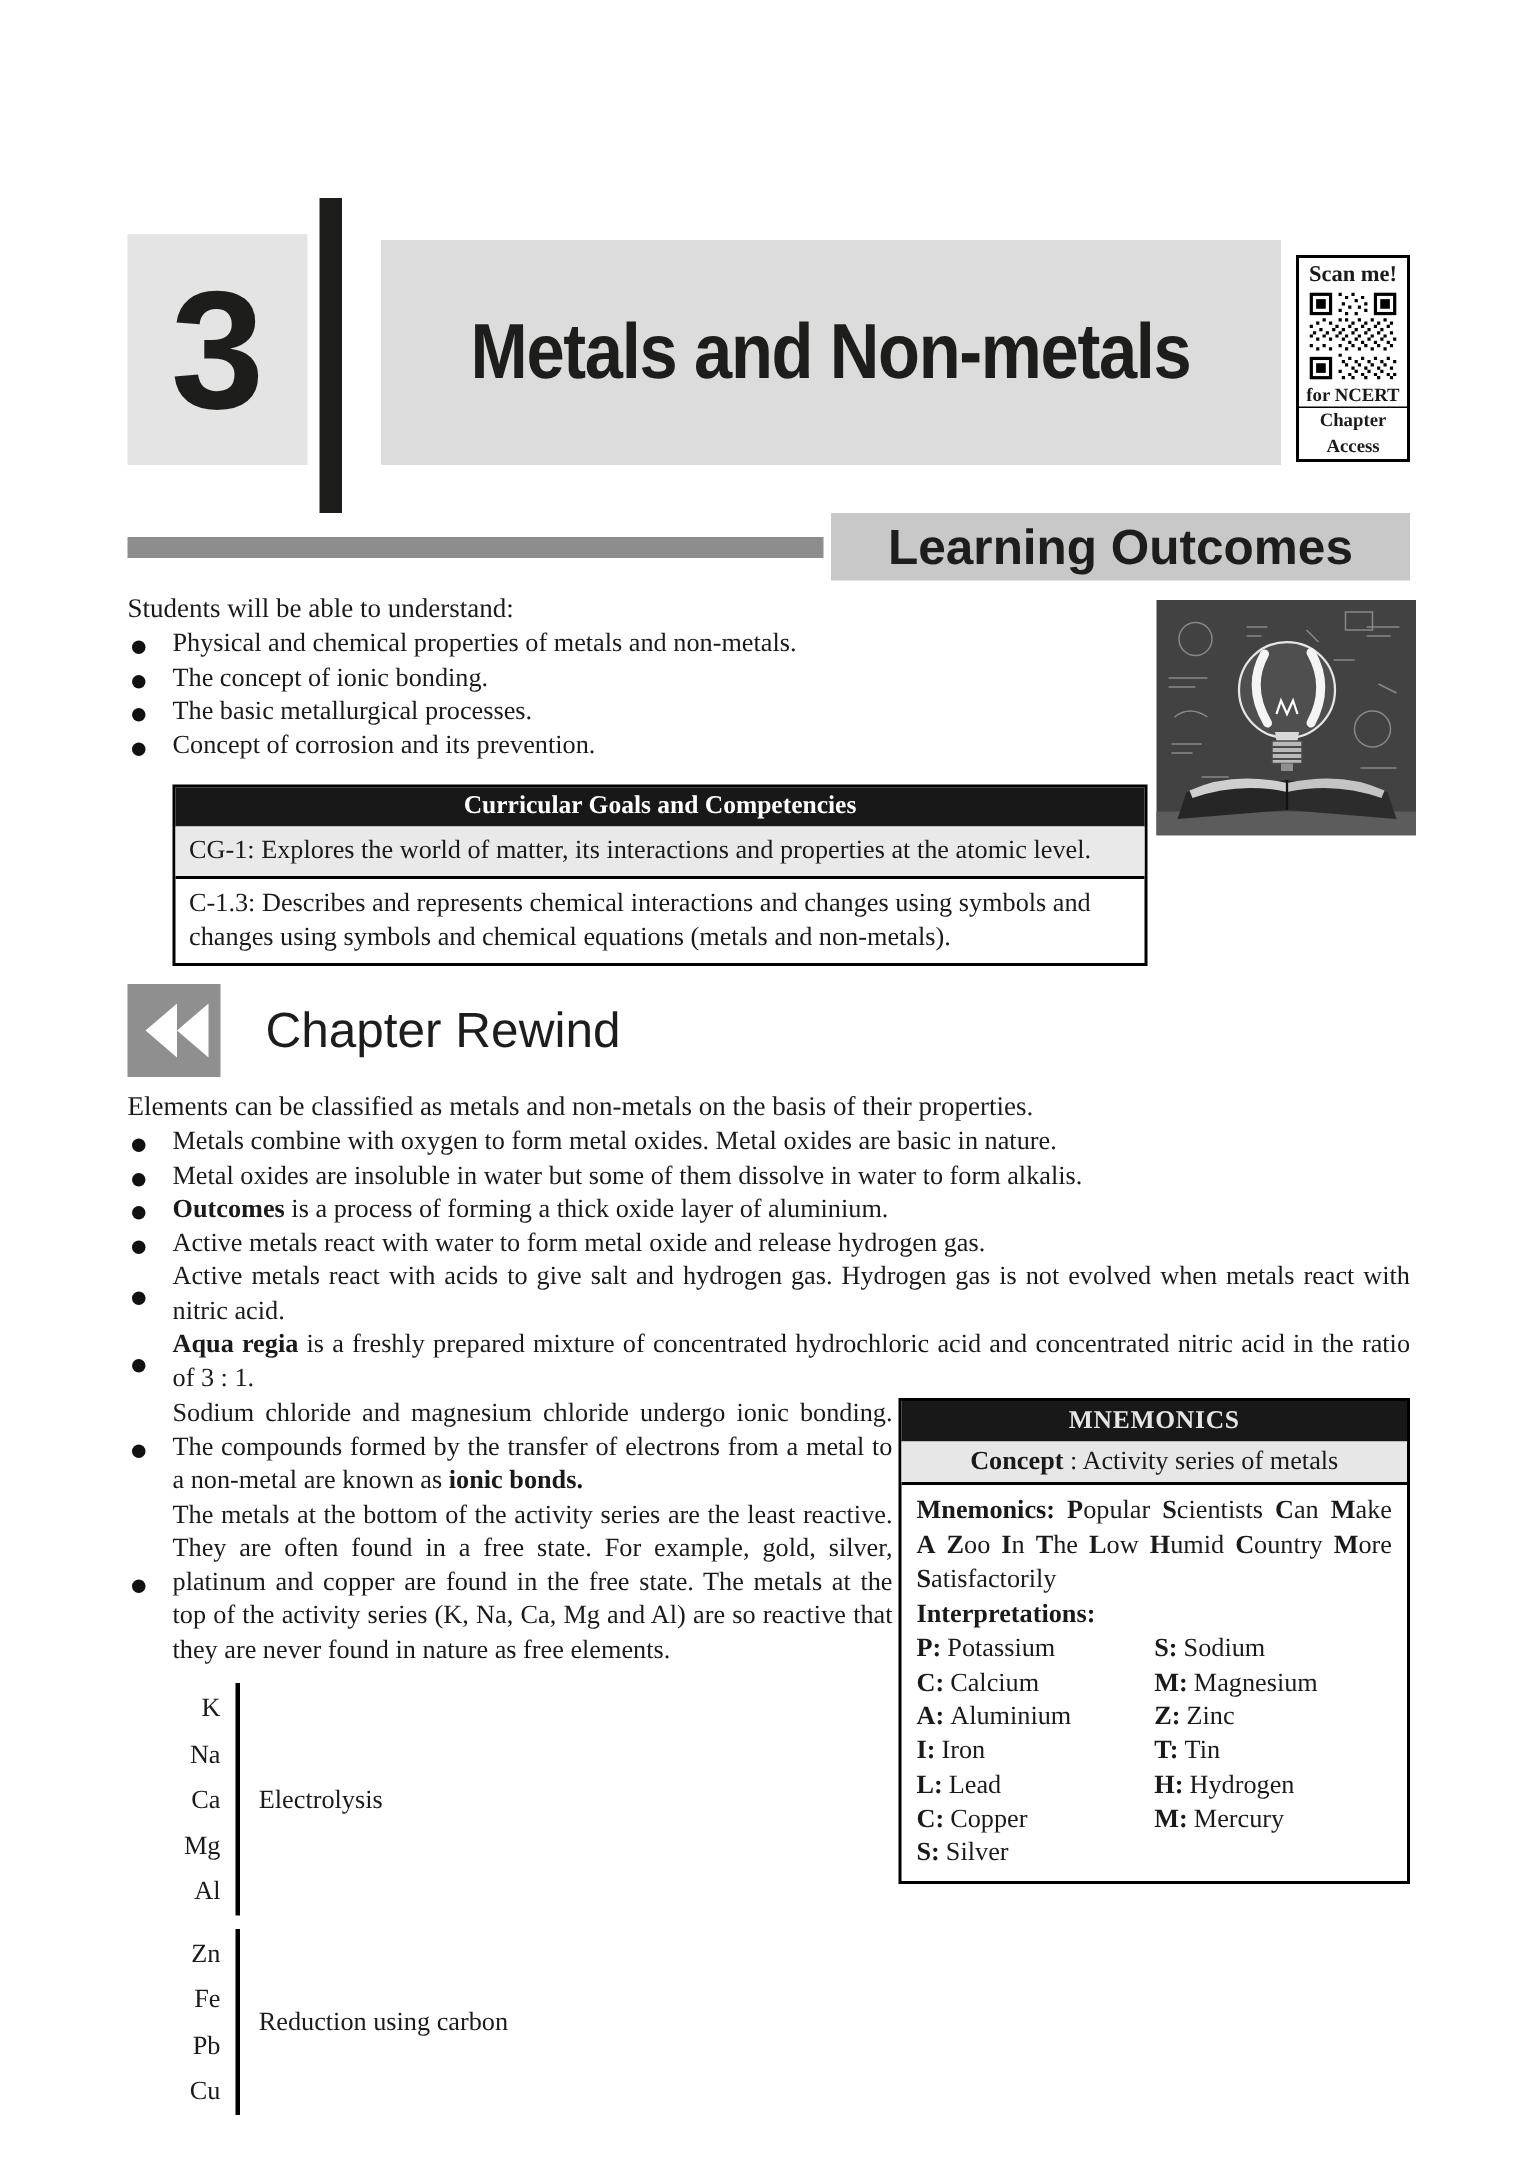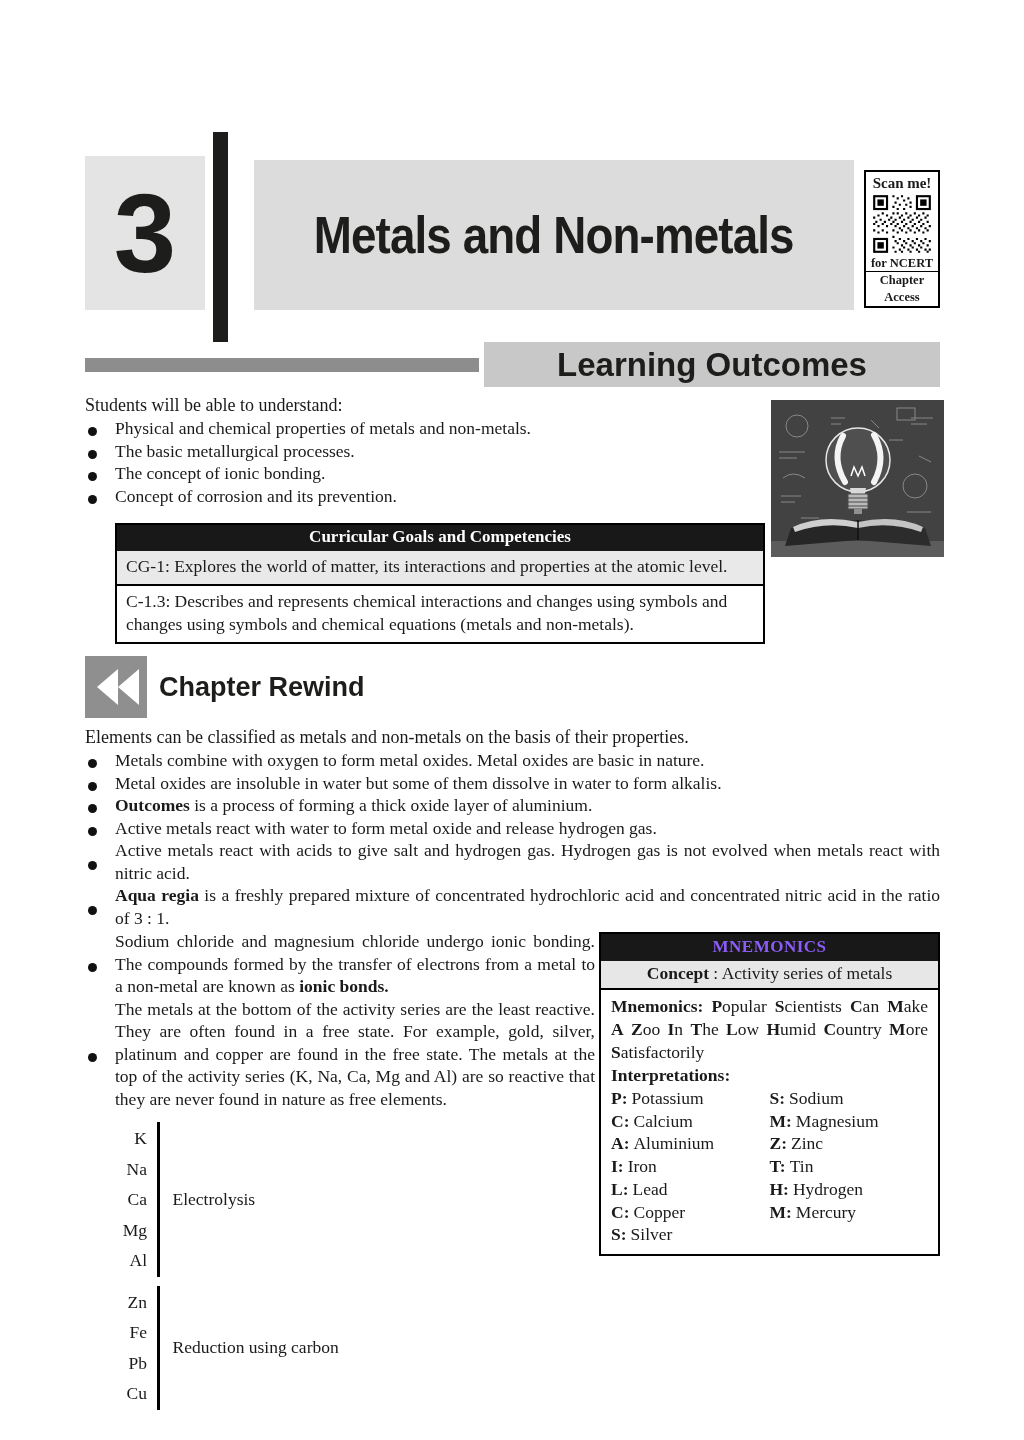--- a/index.html
+++ b/index.html
@@ -31,21 +31,21 @@
   }
   .qr-scan{font-weight:bold;font-size:15px;line-height:18px;padding-top:2px;}
   .qr-svg{width:62px;height:62px;display:block;margin:1px auto 0;}
   .qr-l1{font-weight:bold;font-size:12.5px;line-height:16px;}
   .qr-l2{font-weight:bold;font-size:12.5px;line-height:17px;border-top:1.5px solid #000;}
 
   
   .lo-row{display:flex;align-items:center;}
   .lo-bar{flex:1;height:14px;background:#8d8d8d;}
   .lo-box{
-    width:456px;height:45px;margin-left:5px;background:#c8c8c8;
+    width:386px;height:45px;margin-left:5px;background:#c8c8c8;
     display:flex;align-items:center;justify-content:center;
     font-family:"Liberation Sans",sans-serif;font-weight:bold;font-size:33px;color:#1d1d1b;
   }
   .lo-left{width:660px;margin-top:7px;}
   .photo{position:absolute;left:770px;top:400px;width:175px;height:157px;}
 
   .intro{font-size:18px;line-height:23px;}
   .bullet{display:flex;font-size:17.5px;line-height:22.5px;align-items:center;}
   .dot{flex:0 0 auto;width:9px;height:9px;border-radius:50%;background:#111;margin:7px 0 0 3px;}
   .btxt{margin-left:18px;flex:1;}
@@ -54,28 +54,28 @@
 
   
   .cur-box{width:650px;margin:16px 0 0 30px;border:2px solid #000;box-sizing:border-box;}
   .cur-header{background:#181818;color:#fff;text-align:center;font-weight:bold;font-size:17px;padding:2px 0 4px;}
   .cur-row{font-size:17.5px;line-height:23px;padding:4px 9px 6px;}
   .cur-row1{background:#e9e9e9;border-bottom:2px solid #000;}
 
   
   .rw-head{display:flex;align-items:center;margin-top:12px;}
   .rw-icon{width:62px;height:62px;background:#8f8f8f;flex:0 0 auto;}
-  .rw-title{margin-left:12px;font-family:"Liberation Sans",sans-serif;font-weight:bold;font-size:27px;color:#1d1d1b;}
+  .rw-title{margin-left:30px;font-family:"Liberation Sans",sans-serif;font-weight:normal;font-size:33px;color:#1d1d1b;}
   .cr-intro{margin-top:8px;}
 
   
   .two-col{display:flex;margin-top:1px;}
   .left-col{flex:1;padding-right:4px;}
   .mn-box{width:341px;border:2.5px solid #000;box-sizing:border-box;align-self:flex-start;margin-top:2px;}
-  .mn-header{background:#181818;color:#8b5cf6;text-align:center;font-weight:bold;font-size:17px;letter-spacing:0.5px;padding:3px 0 4px;}
+  .mn-header{background:#181818;color:#e5e5e5;text-align:center;font-weight:bold;font-size:17px;letter-spacing:0.5px;padding:3px 0 4px;}
   .mn-concept{background:#e7e7e7;text-align:center;font-size:17.5px;padding:2px 0 4px;border-bottom:2px solid #000;}
   .mn-body{padding:5px 10px 8px;font-size:17.5px;line-height:23px;}
   .mn-line{text-align:justify;}
   .mn-cols{display:flex;}
   .mn-col{flex:1;}
   .mn-row{line-height:22.7px;}
   .mn-row .val{margin-left:4px;}
 
   
   .act{margin:12px 0 0 2px;}
@@ -130,25 +130,25 @@
   <div class="lo-left">
     <div class="intro">Students will be able to understand:</div>
     <div>
 
     <div class="bullet">
         <span class="dot"></span>
         <span class="btxt">Physical and chemical properties of metals and non-metals.</span>
       </div>
         <div class="bullet">
         <span class="dot"></span>
-        <span class="btxt">The basic metallurgical processes.</span>
+        <span class="btxt">The concept of ionic bonding.</span>
       </div>
         <div class="bullet">
         <span class="dot"></span>
-        <span class="btxt">The concept of ionic bonding.</span>
+        <span class="btxt">The basic metallurgical processes.</span>
       </div>
         <div class="bullet">
         <span class="dot"></span>
         <span class="btxt">Concept of corrosion and its prevention.</span>
       </div>
       </div>
   </div>
 
   <svg class="photo" viewBox="0 0 173 157">
     <rect width="173" height="157" fill="#424242"></rect>

